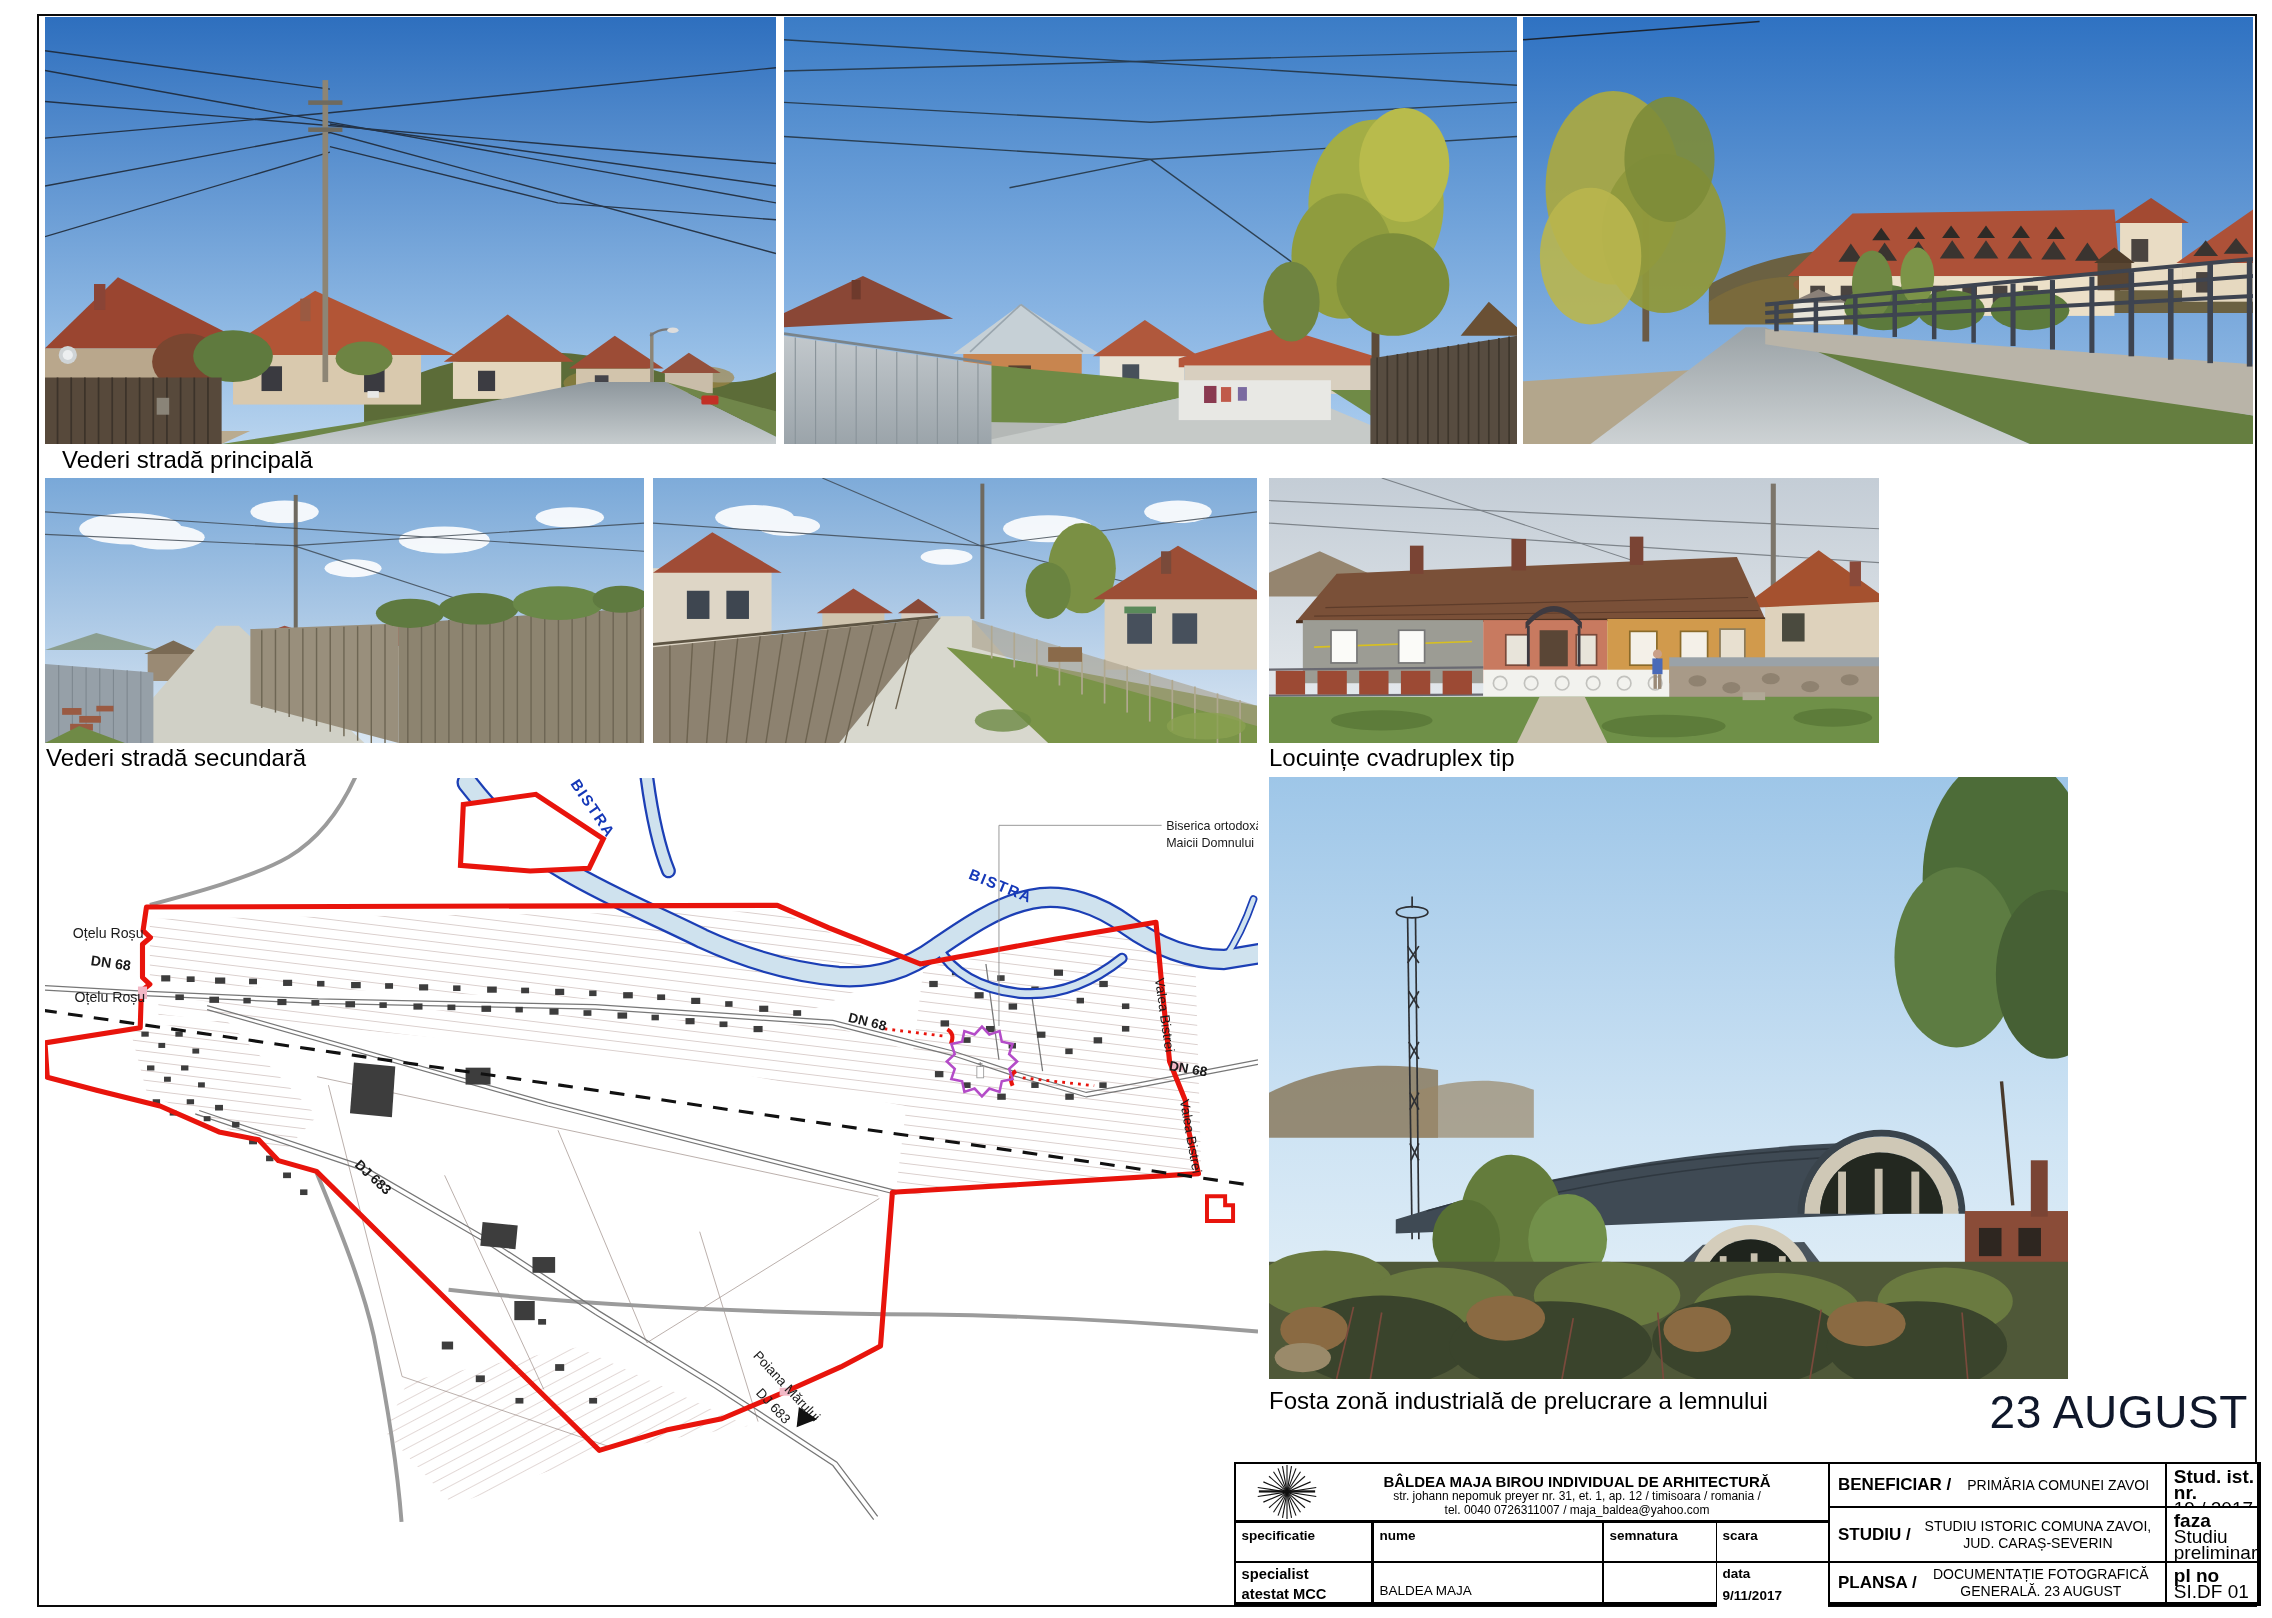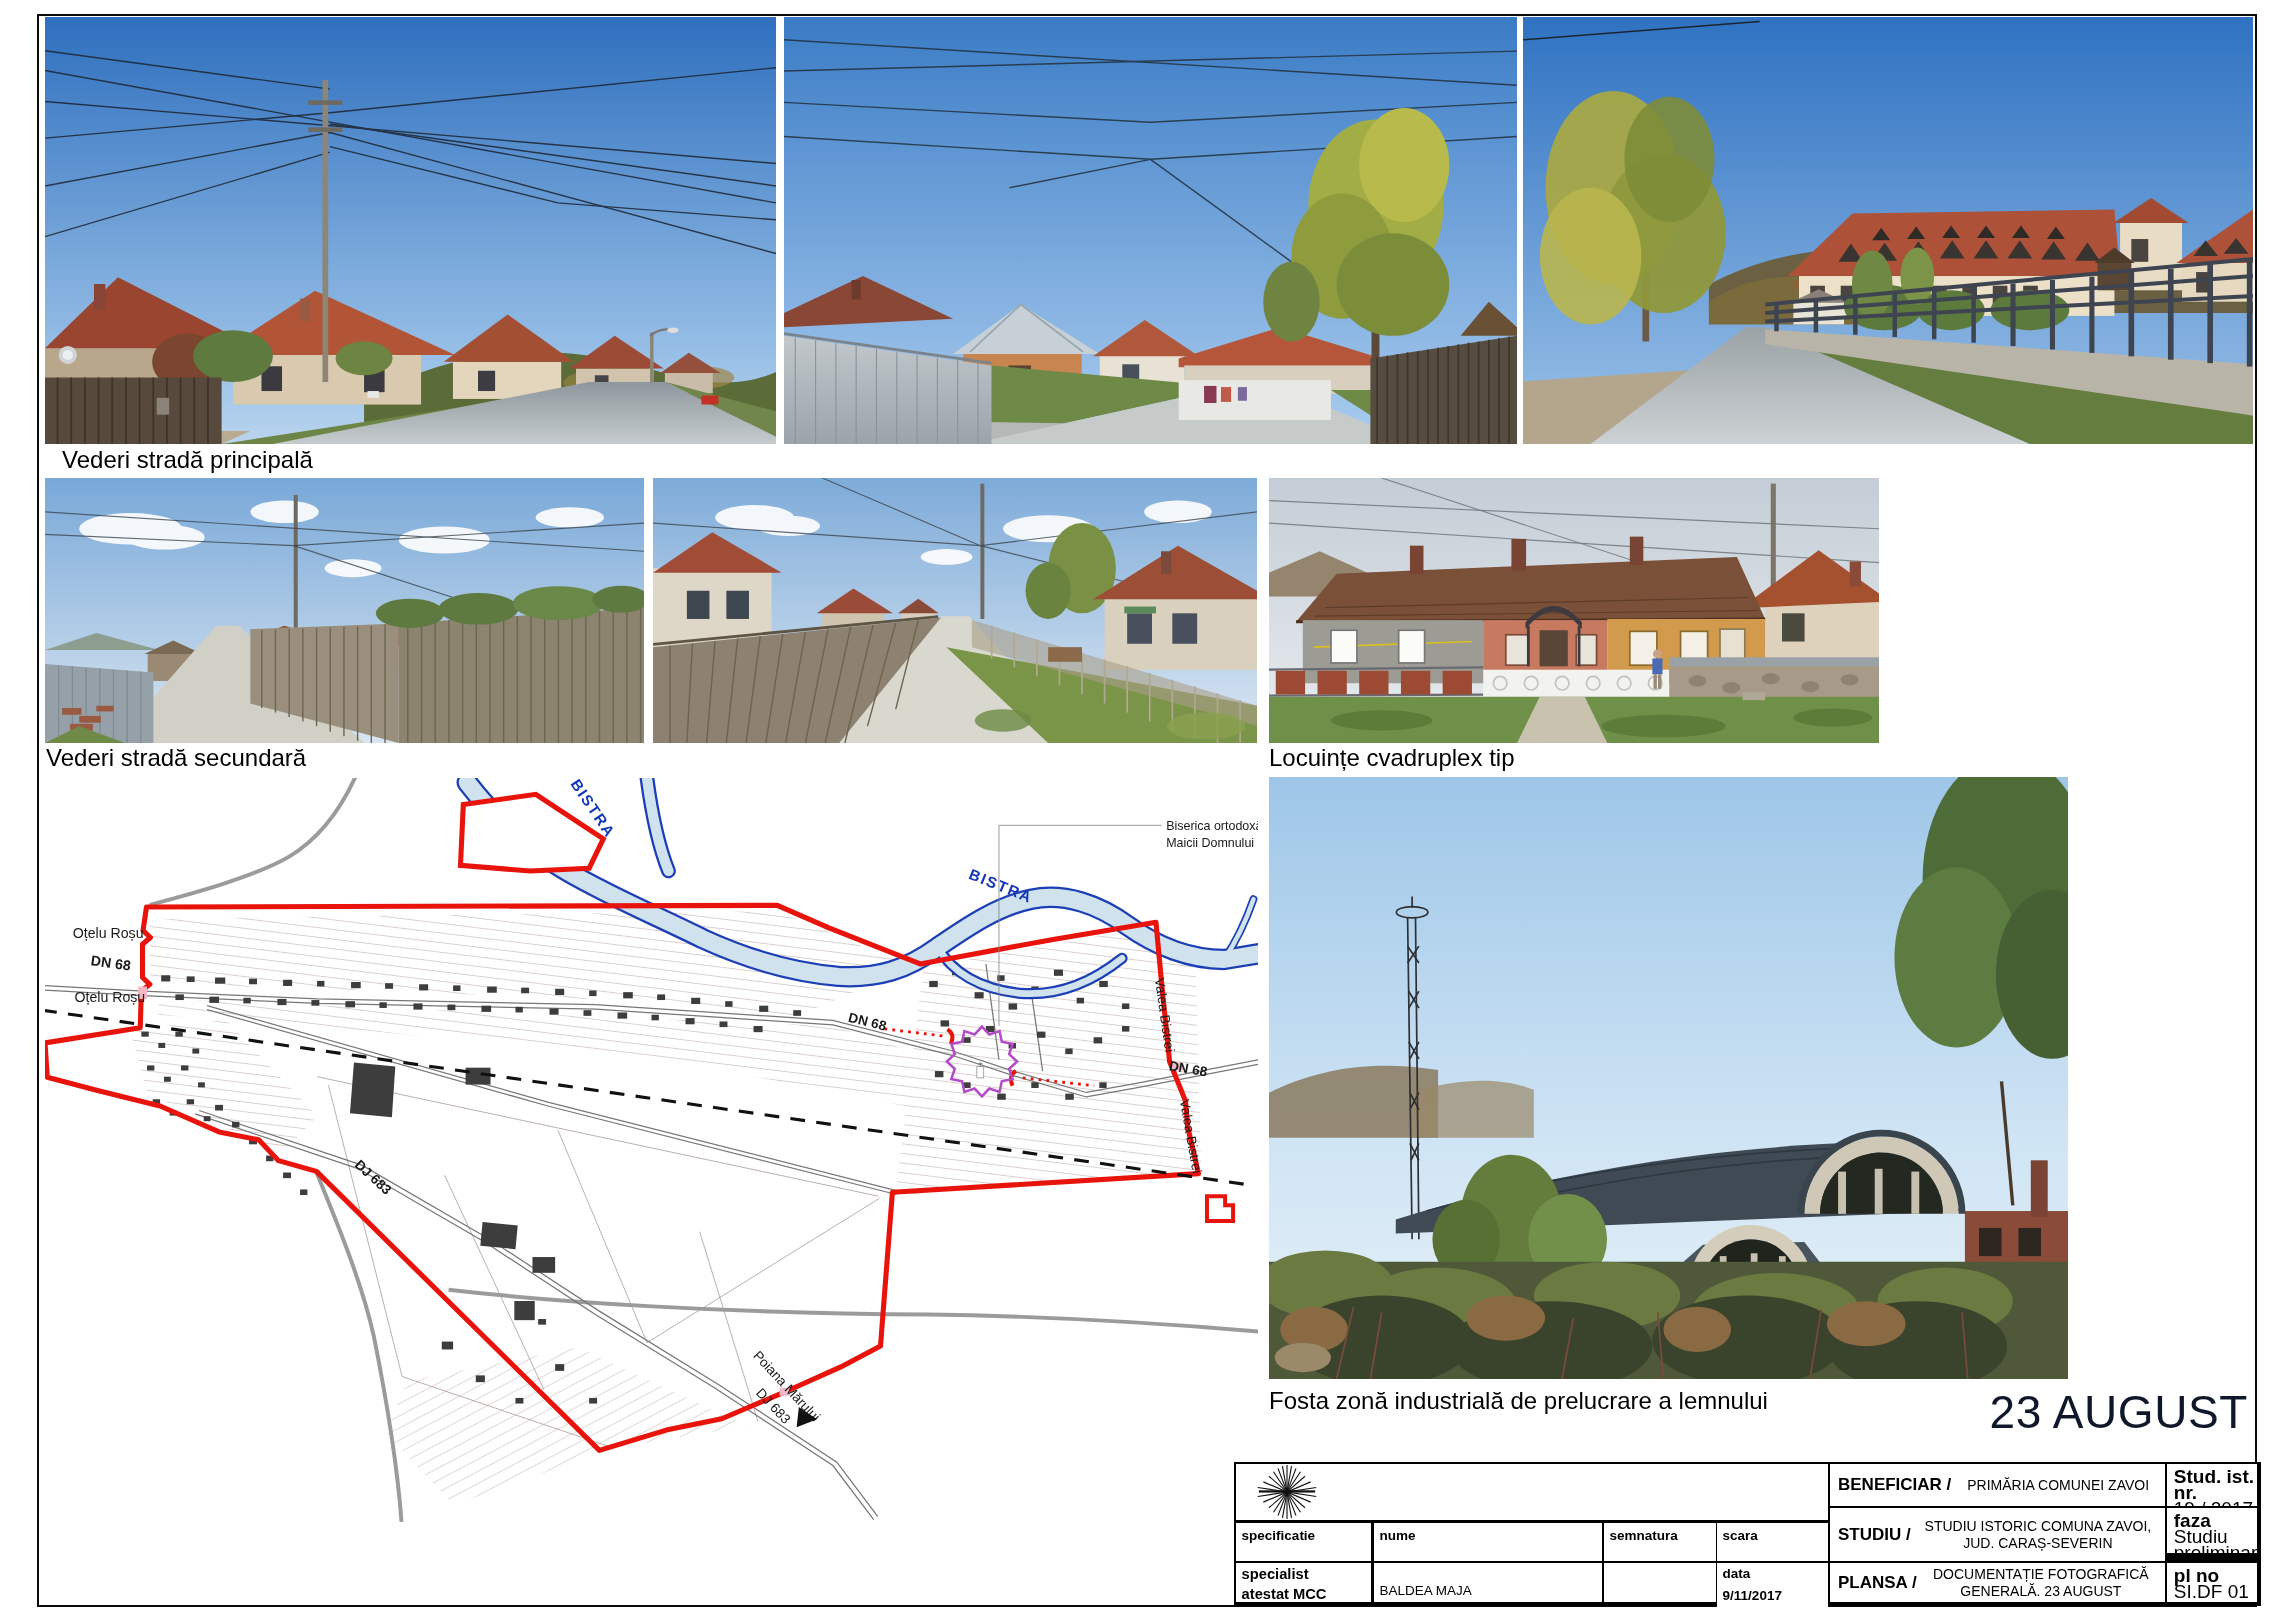--- a/index.html
+++ b/index.html
@@ -19,21 +19,21 @@
   .cB2{left:138px;top:59px;width:228px;height:38px;}
   .cB3{left:368px;top:59px;width:112px;height:38px;}
   .cB4{left:481px;top:59px;width:111px;height:38px;}
   .cC1{left:0;top:99px;width:135px;height:39px;}
   .cC2{left:138px;top:99px;width:228px;height:39px;}
   .cC3{left:368px;top:99px;width:112px;height:39px;}
   .cC4{left:481px;top:99px;width:111px;height:53px;}
   .cR1{left:594px;top:0;width:335px;height:42px;}
   .cS1{left:931px;top:0;width:90px;height:42px;}
   .cR2{left:594px;top:44px;width:335px;height:53px;}
-  .cS2{left:931px;top:44px;width:90px;height:45px;}
+  .cS2{left:931px;top:44px;width:90px;height:53px;}
   .cR3{left:594px;top:99px;width:335px;height:39px;}
   .cS3{left:931px;top:99px;width:90px;height:39px;}
   .lbl{font-weight:bold;font-size:13.5px;padding:4.5px 5.6px 0 5.6px;}
   .office{position:absolute;left:95px;top:9px;width:492px;text-align:center;}
   .office .nm{font-weight:bold;font-size:15px;line-height:17px;}
   .office .ad{font-size:12px;line-height:13.5px;}
   .hdr{font-weight:bold;font-size:17px;white-space:nowrap;}
   .val{font-size:14px;line-height:17px;}
   .rowflex{display:flex;align-items:center;height:100%;padding:0 0 0 8px;box-sizing:border-box;}
   .valblock{flex:1;text-align:center;}
@@ -865,20 +865,25 @@
           <line x1="84" y1="12" x2="36" y2="84"></line>
             <line x1="28" y1="20" x2="92" y2="76"></line>
             <line x1="92" y1="20" x2="28" y2="76"></line>
           <line x1="18" y1="30" x2="102" y2="66"></line>
             <line x1="102" y1="30" x2="18" y2="66"></line>
             <line x1="8" y1="40" x2="112" y2="56"></line>
           <line x1="112" y1="40" x2="8" y2="56"></line>
         </g>
         <rect x="10" y="45" width="100" height="4" fill="#111"></rect>
       </svg>
+      <div class="office">
+        <div class="nm">BÂLDEA MAJA BIROU INDIVIDUAL DE ARHITECTURĂ</div>
+        <div class="ad">str. johann nepomuk preyer nr. 31, et. 1, ap. 12 / timisoara / romania /</div>
+        <div class="ad">tel.  0040 0726311007 / maja_baldea@yahoo.com</div>
+      </div>
     </div>
 
     <div class="cell cB1">
         <div class="lbl">specificatie</div>
       </div>
     <div class="cell cB2">
         <div class="lbl">nume</div>
       </div>
     <div class="cell cB3">
         <div class="lbl">semnatura</div>

